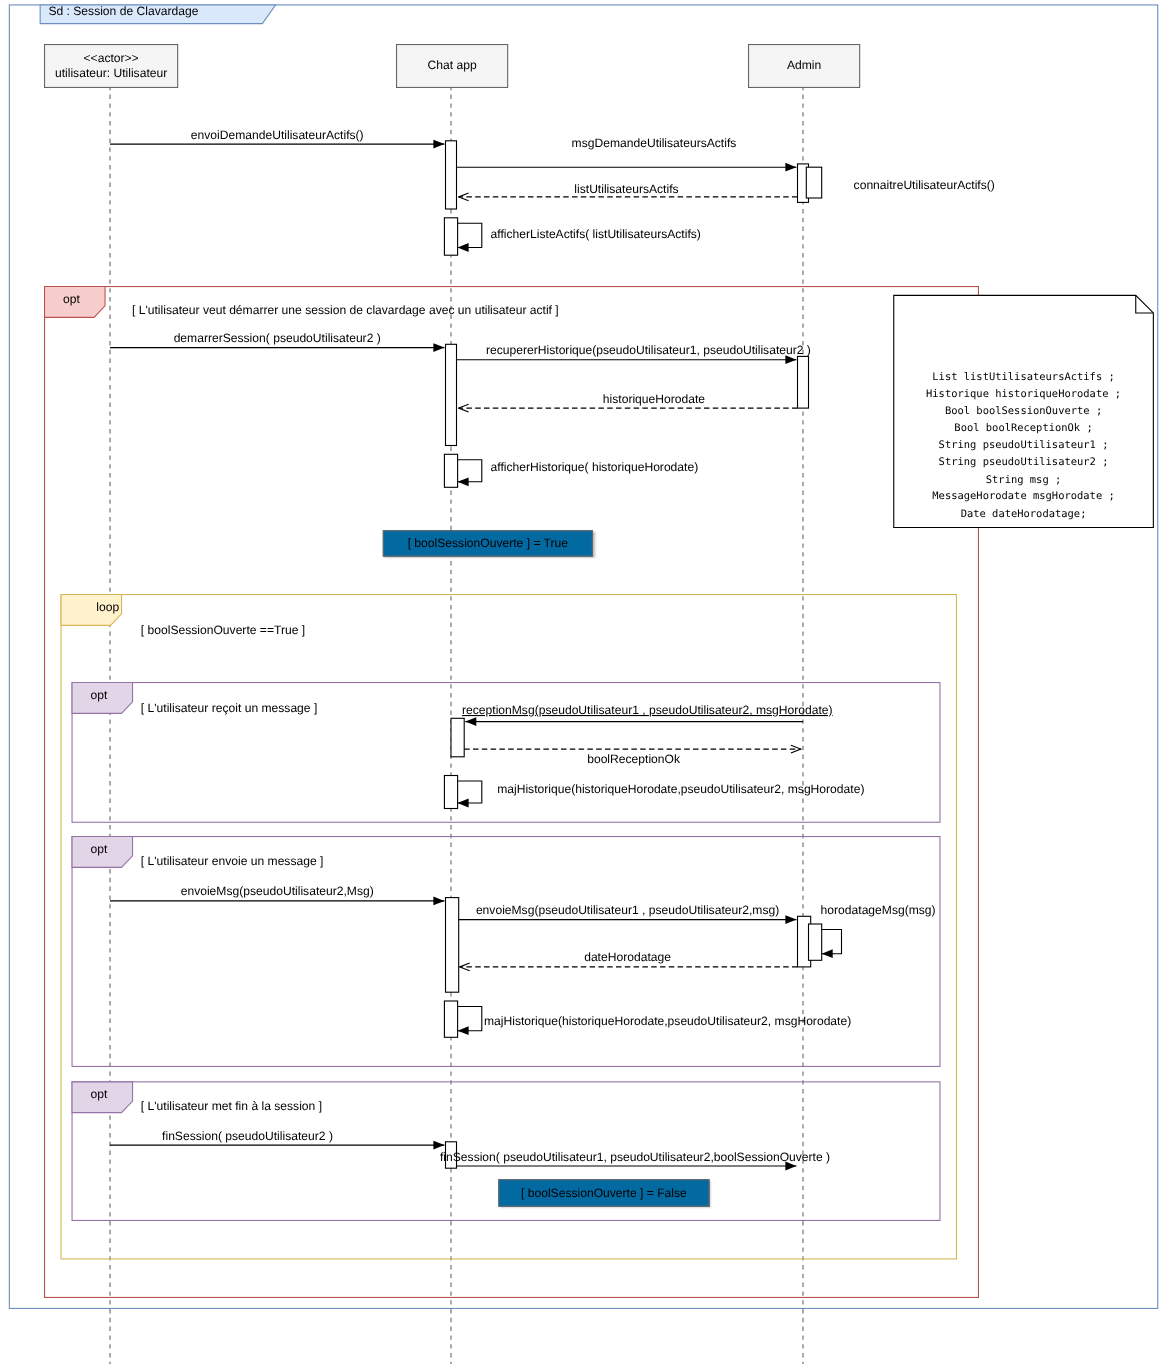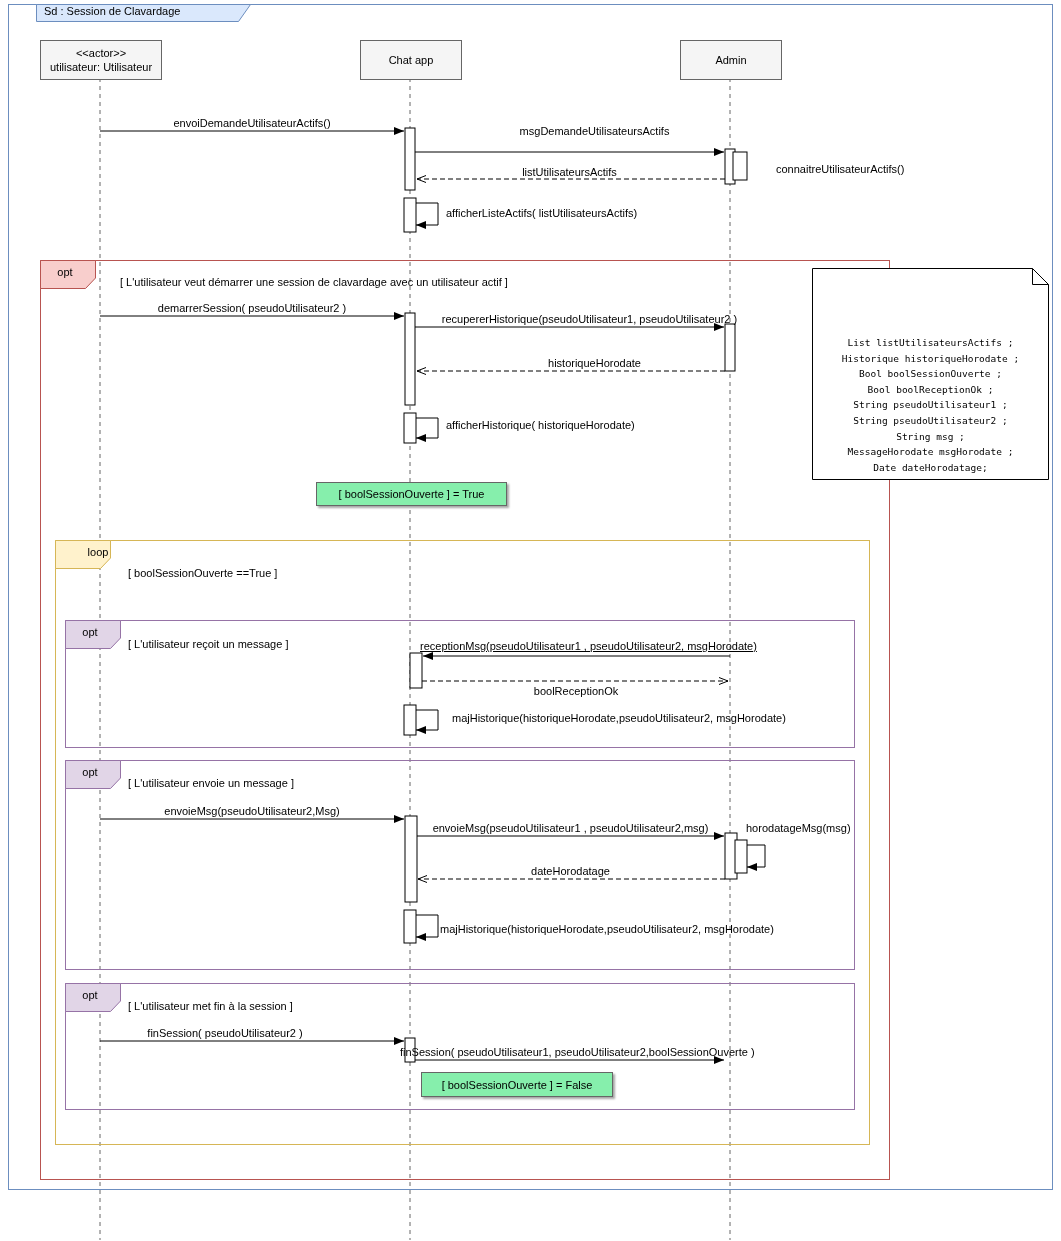--- a/index.html
+++ b/index.html
@@ -2,21 +2,21 @@
 <html><head>
 <meta charset="utf-8">
 <style>
   html,body{margin:0;padding:0;background:#ffffff;}
   body{font-family:"Liberation Sans",sans-serif;color:#000;}
   #canvas{position:relative;width:1061px;height:1241px;background:#ffffff;overflow:hidden;}
   #diagram-svg{position:absolute;left:0;top:0;z-index:1;}
   .head{position:absolute;z-index:2;background:#f5f5f5;border:1px solid #666;display:flex;flex-direction:column;align-items:center;justify-content:center;font-size:11px;line-height:14px;text-align:center;}
   .lbl{position:absolute;z-index:3;font-size:11px;white-space:nowrap;}
   .ctr{text-align:center;}
-  .statebox{position:absolute;z-index:2;background:#86efac;border:1px solid #666;box-shadow:1.5px 1.5px 2px rgba(0,0,0,.35);display:flex;align-items:center;justify-content:center;font-size:11px;white-space:nowrap;}
+  .statebox{position:absolute;z-index:2;background:#0369a1;border:1px solid #666;box-shadow:1.5px 1.5px 2px rgba(0,0,0,.35);display:flex;align-items:center;justify-content:center;font-size:11px;white-space:nowrap;margin-left:32px;}
   .notetext{position:absolute;z-index:3;font-family:"DejaVu Sans Mono",monospace;font-size:9.5px;line-height:15.6px;text-align:center;}
 </style>
 </head>
 <body>
 
 <div id="canvas">
 
   <svg id="diagram-svg" width="1061" height="1241">
     <defs>
       <marker id="mF" viewBox="0 0 12 10" markerWidth="12" markerHeight="10" refX="11" refY="5" orient="auto">

